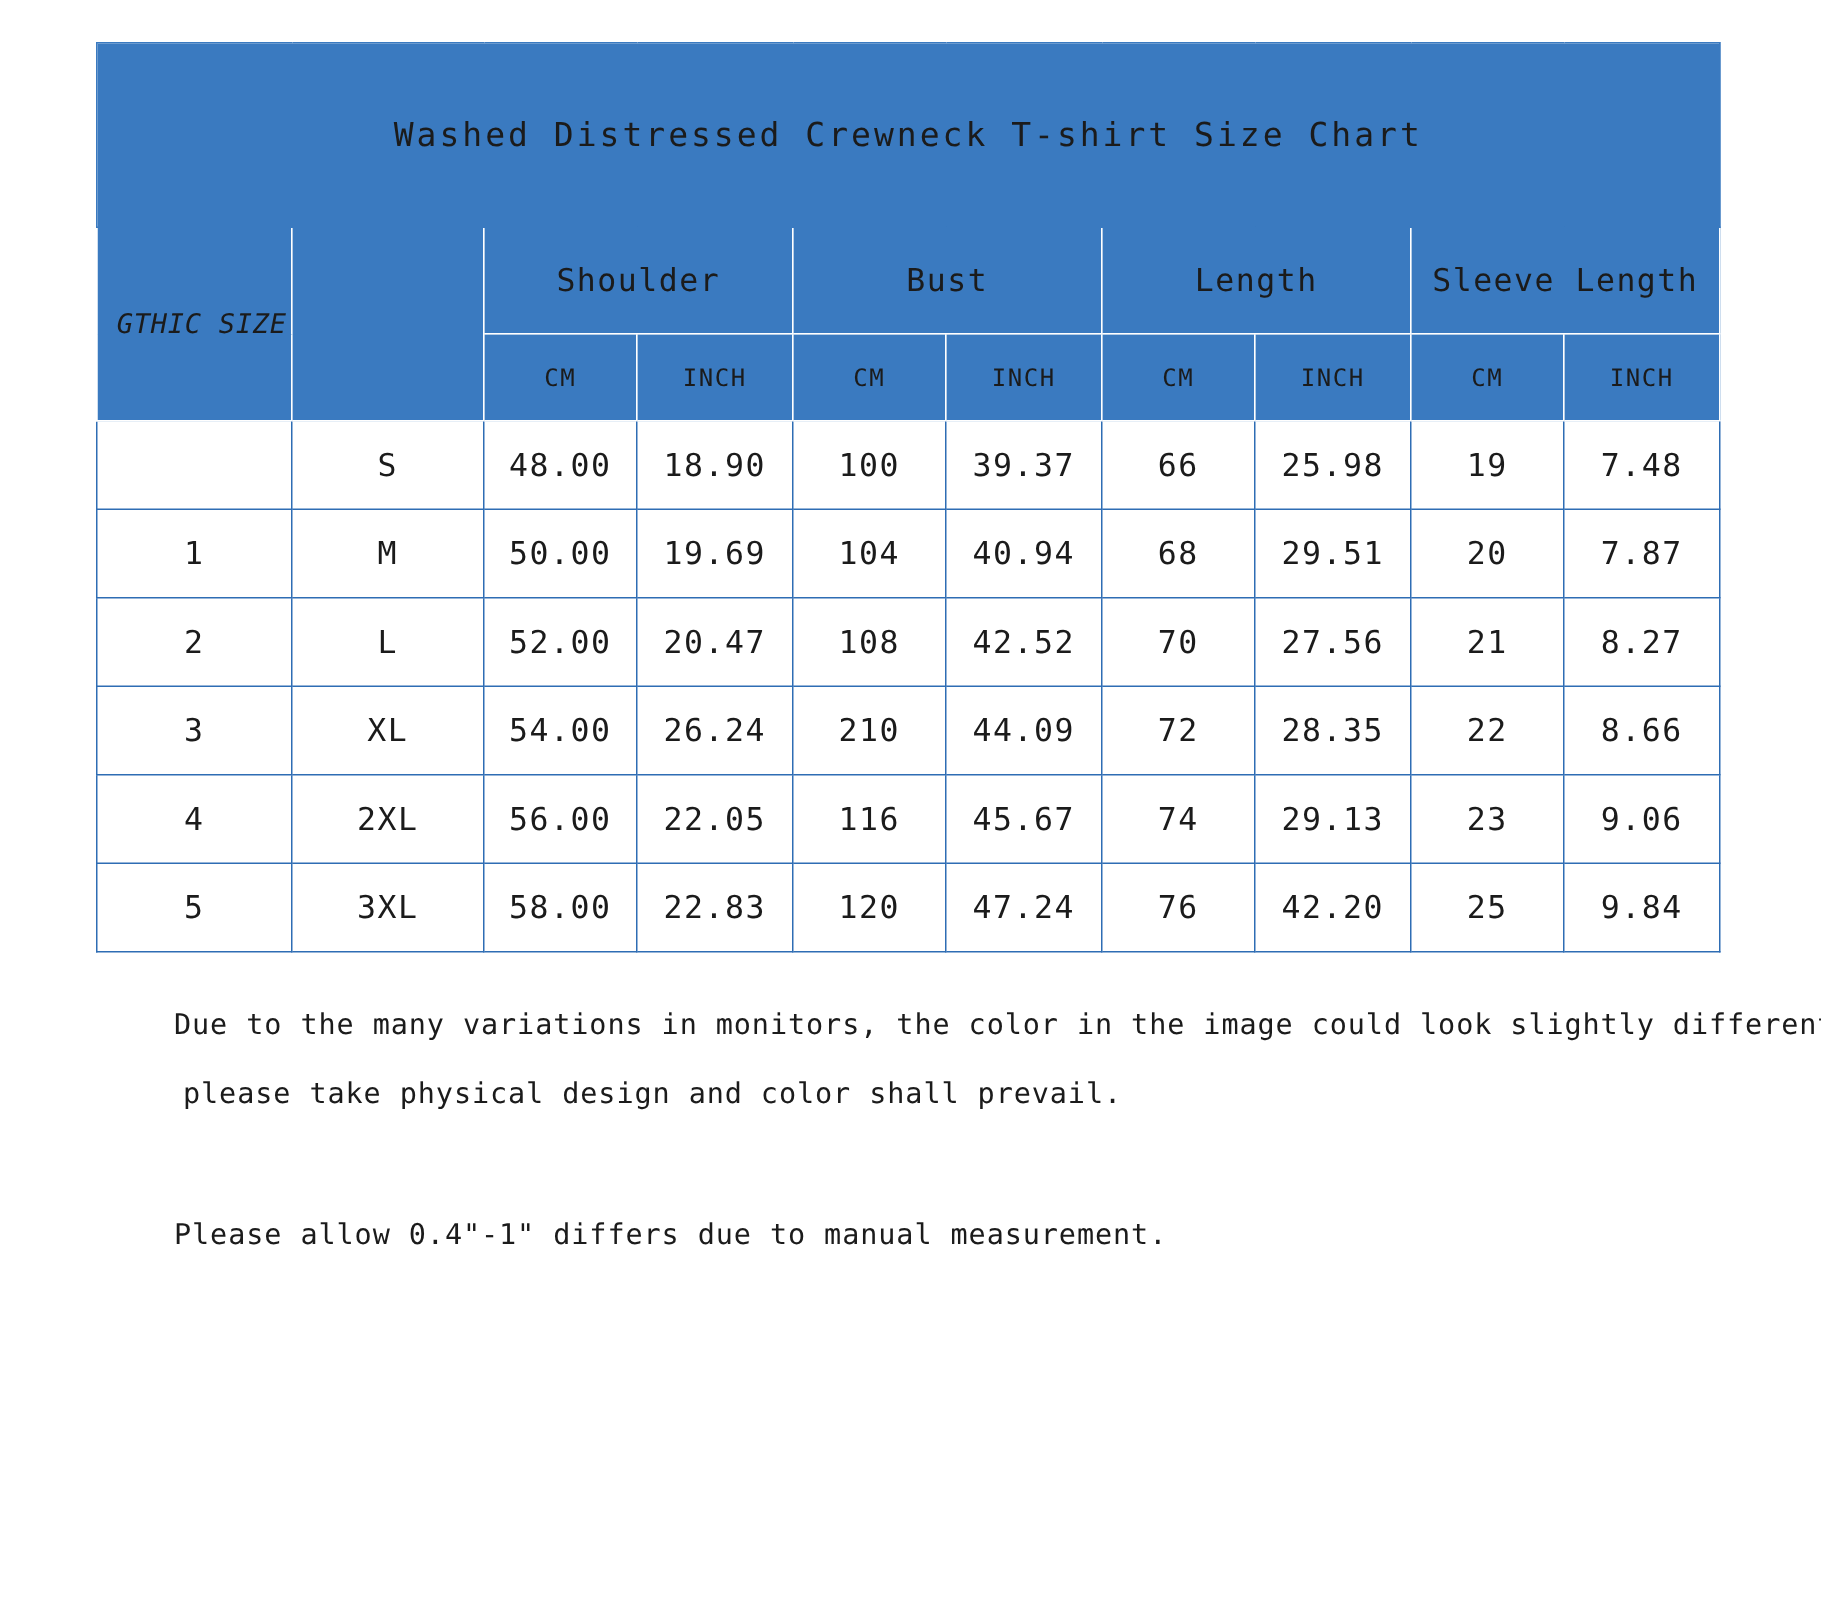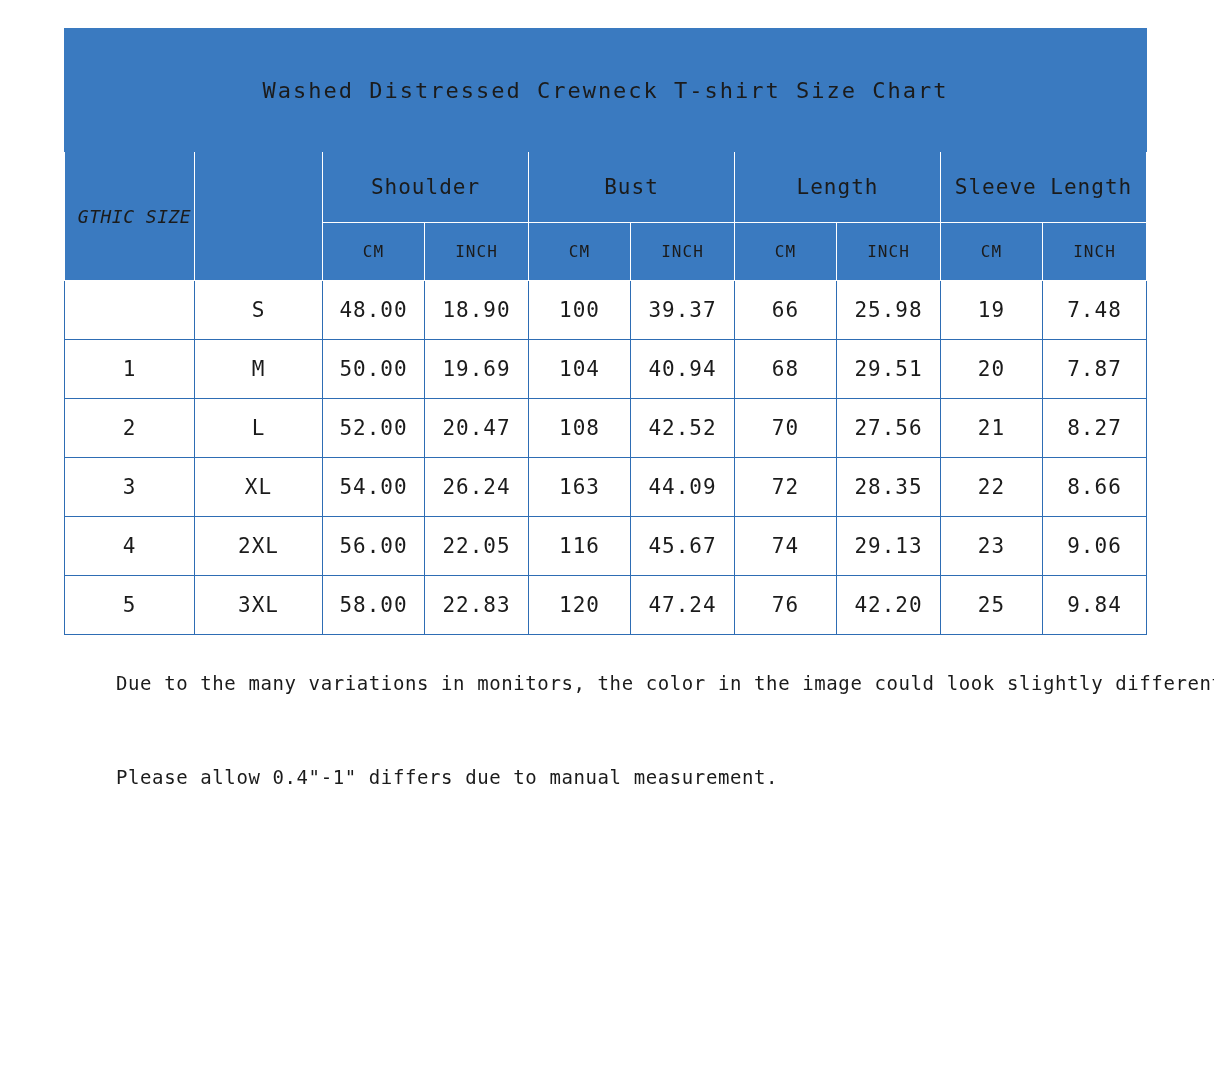--- a/index.html
+++ b/index.html
@@ -179,21 +179,21 @@
           <td>70</td>
           <td>27.56</td>
           <td>21</td>
           <td>8.27</td>
         </tr>
         <tr class="data-row">
           <td>3</td>
           <td>XL</td>
           <td>54.00</td>
           <td>26.24</td>
-          <td>163</td>
+          <td>210</td>
           <td>44.09</td>
           <td>72</td>
           <td>28.35</td>
           <td>22</td>
           <td>8.66</td>
         </tr>
         <tr class="data-row">
           <td>4</td>
           <td>2XL</td>
           <td>56.00</td>
@@ -216,17 +216,18 @@
           <td>42.20</td>
           <td>25</td>
           <td>9.84</td>
         </tr>
       </tbody>
     </table>
   </div>
 
   <div class="notes">
     <div class="note-line note-indent-1">Due to the many variations in monitors, the color in the image could look slightly different,</div>
+    <div class="note-line note-indent-2">please take physical design and color shall prevail.</div>
     <div class="note-gap"></div>
     <div class="note-line note-indent-3">Please allow 0.4"-1" differs due to manual measurement.</div>
   </div>
 
 </div>
 
 </body></html>

